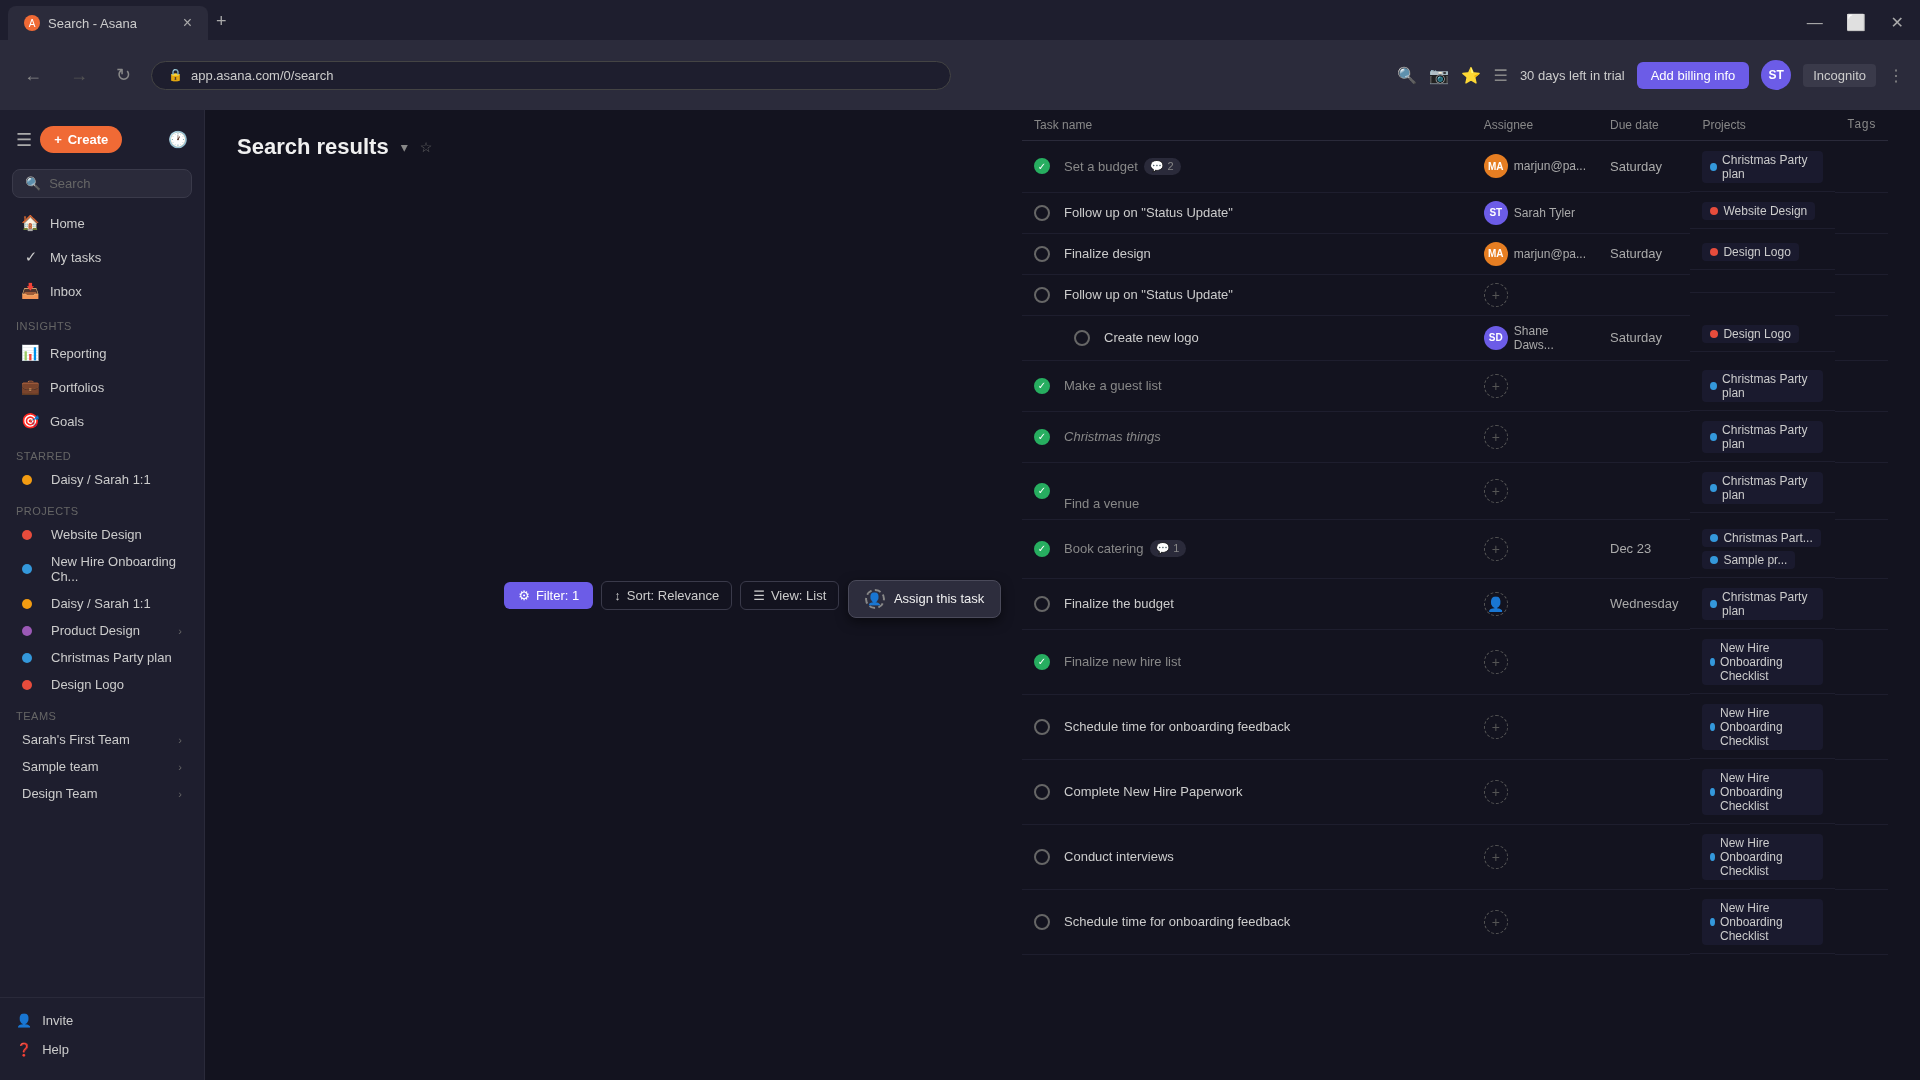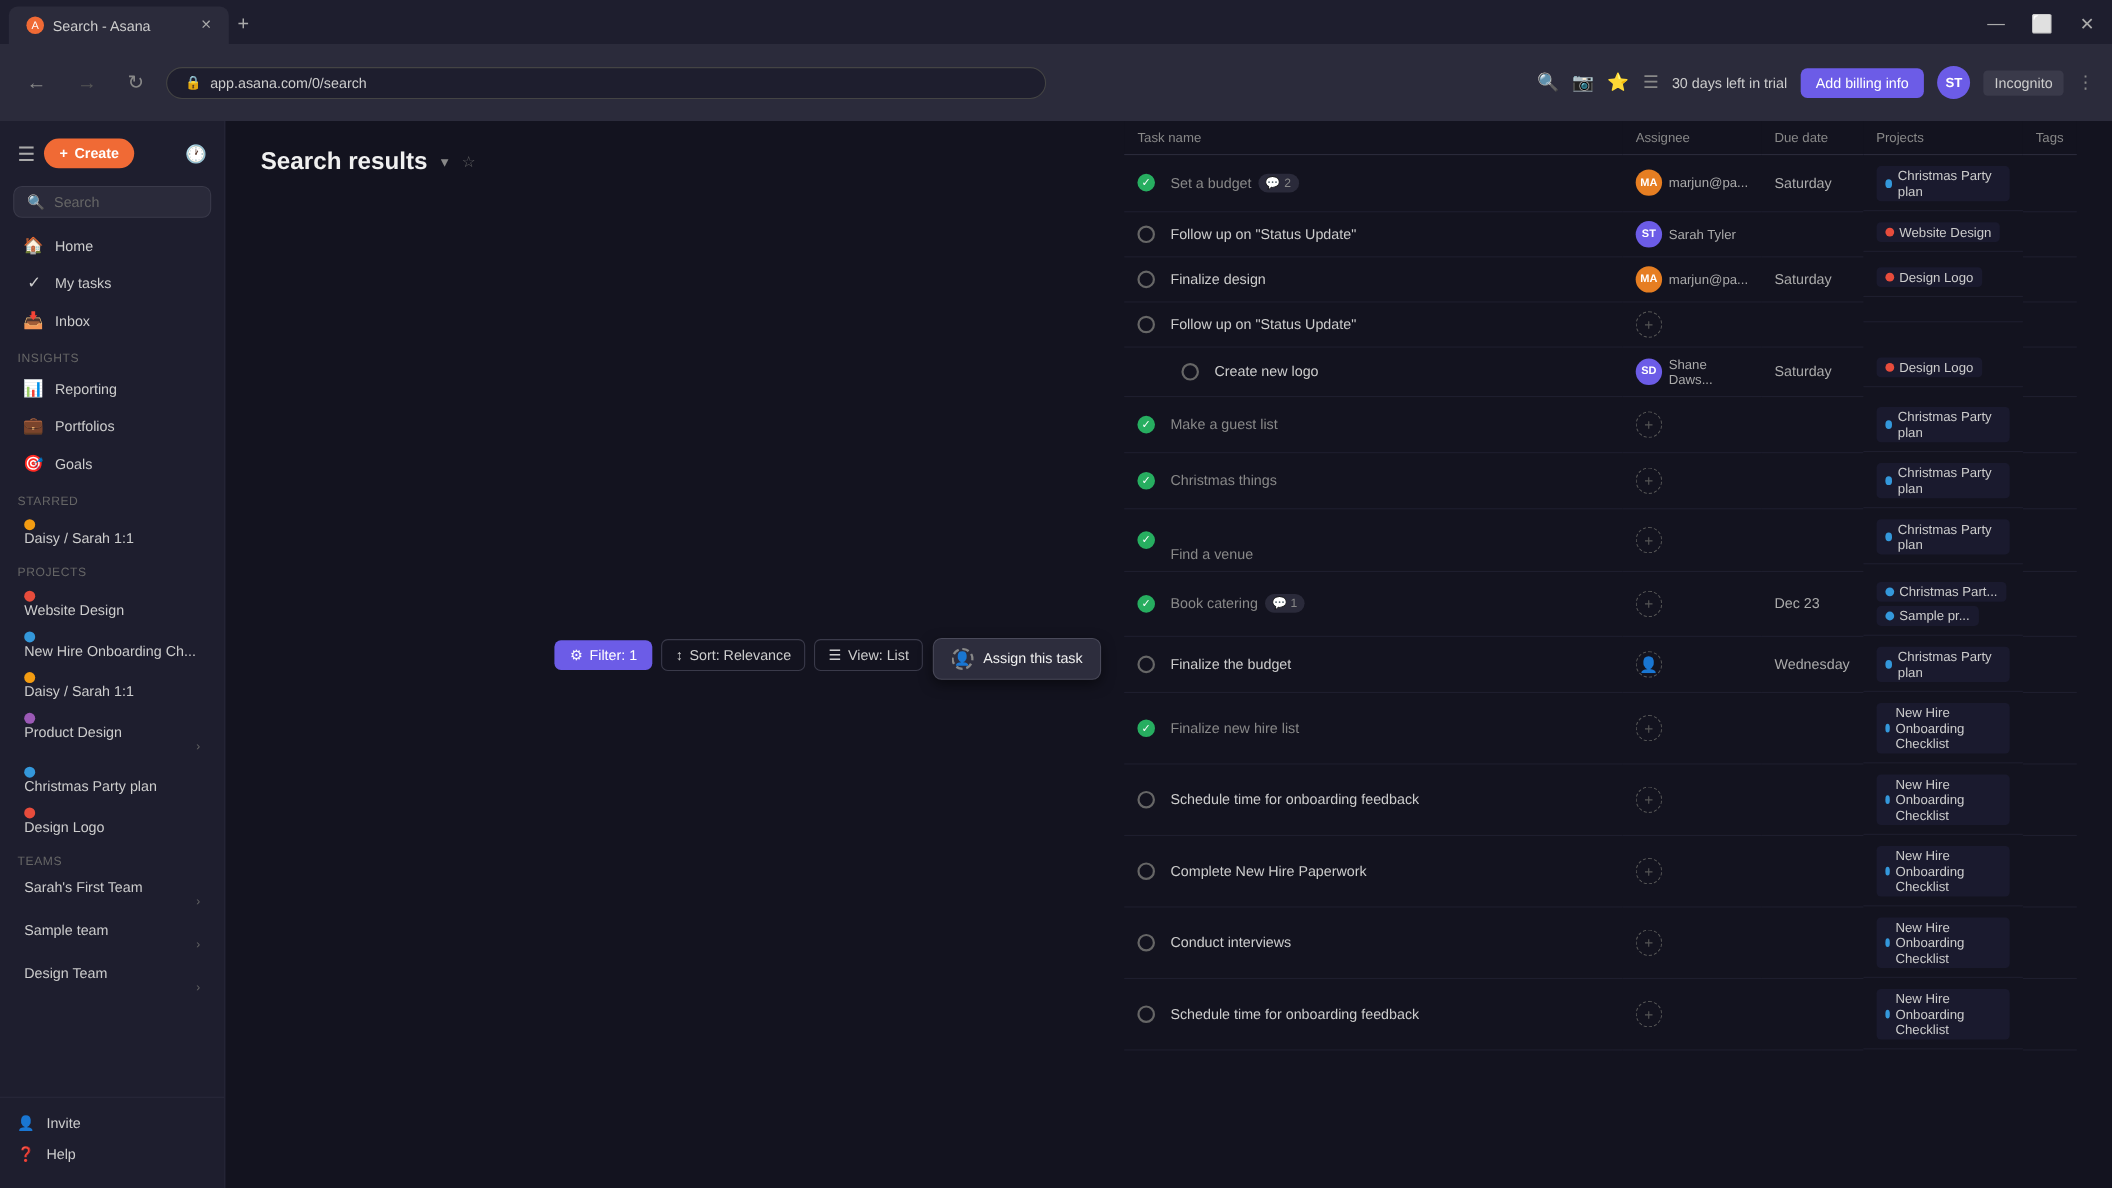--- a/index.html
+++ b/index.html
@@ -31,21 +31,21 @@
     .sidebar { width: 205px; background: #1e1e2e; display: flex; flex-direction: column; padding: 8px 0; flex-shrink: 0; border-right: 1px solid #2a2a3a; }
     .sidebar-top { padding: 8px 16px; display: flex; align-items: center; gap: 8px; }
     .hamburger { background: none; border: none; color: #aaa; font-size: 18px; cursor: pointer; }
     .create-btn { background: #f06a35; color: white; border: none; border-radius: 20px; padding: 6px 14px; font-size: 13px; font-weight: 600; cursor: pointer; display: flex; align-items: center; gap: 6px; }
     .recent-btn { background: none; border: none; color: #aaa; font-size: 16px; cursor: pointer; margin-left: auto; }
     .search-bar { margin: 8px 12px; background: #2a2a3a; border: 1px solid #3a3a4a; border-radius: 8px; padding: 6px 12px; display: flex; align-items: center; gap: 8px; color: #888; font-size: 13px; cursor: text; }
     .sidebar-item { display: flex; align-items: center; gap: 10px; padding: 7px 16px; font-size: 13px; color: #ccc; cursor: pointer; border-radius: 6px; margin: 1px 6px; }
     .sidebar-item .si-icon { width: 18px; height: 18px; display: flex; align-items: center; justify-content: center; font-size: 15px; }
     .sidebar-section-label { font-size: 11px; color: #666; padding: 12px 16px 4px; font-weight: 400; text-transform: uppercase; letter-spacing: 0.5px; }
     .dot { width: 10px; height: 10px; border-radius: 50%; flex-shrink: 0; }
-    .project-row { display: flex; gap: 0; padding: 5px 16px; font-size: 13px; color: #ccc; cursor: pointer; margin: 1px 6px; border-radius: 6px; flex-direction: column; }
+    .project-row { display: flex; align-items: center; gap: 19px; padding: 5px 16px; font-size: 13px; color: #ccc; cursor: pointer; margin: 1px 6px; border-radius: 6px; }
     .project-arrow { margin-left: auto; font-size: 11px; color: #666; }
     .sidebar-footer { margin-top: auto; border-top: 1px solid #2a2a3a; padding: 8px 0; }
     .footer-item { display: flex; align-items: center; gap: 10px; padding: 7px 16px; font-size: 13px; color: #ccc; cursor: pointer; }
 
     
     .main { flex: 1; background: #13131f; display: flex; overflow: hidden; }
     .main-header { padding: 24px 32px 0; }
     .page-title-row { display: flex; align-items: center; gap: 12px; margin-bottom: 16px; }
     .page-title { font-size: 22px; font-weight: 700; color: #f0f0f0; }
     .title-dropdown { background: none; border: none; color: #888; cursor: pointer; font-size: 14px; }
@@ -249,21 +249,21 @@
     </div>
 
     <div class="table-container">
       <table class="table">
         <thead>
           <tr>
             <th style="width:55%;">Task name</th>
             <th style="width:13%;">Assignee</th>
             <th style="width:10%;">Due date</th>
             <th style="width:17%;">Projects</th>
-            <th style="width:5%;">Tags</th>
+            <th style="width:5%;font-family:Liberation Mono, monospace;">Tags</th>
           </tr>
         </thead>
         <tbody id="tasks-tbody">
         <tr>
               <td>
                 <div style="display: flex; align-items: center; gap: 6px;">
                   <span class="task-check green">✓</span>
                   <span style="color: rgb(136, 136, 136); cursor: pointer;">Set a budget</span>
                   <span class="comment-badge">💬 2</span>
                 </div>
@@ -360,21 +360,21 @@
               <td style="color: rgb(170, 170, 170); font-size: 13px;"></td>
               <td style="display: flex; gap: 4px; flex-wrap: wrap; align-items: center; padding-top: 10px;">
                 <span class="project-tag"><span style="width:8px;height:8px;border-radius:50%;background:#3498db;display:inline-block;"></span> Christmas Party plan</span>
               </td>
               <td></td>
             </tr>
             <tr>
               <td>
                 <div style="display: flex; align-items: center; gap: 6px;">
                   <span class="task-check green">✓</span>
-                  <span style="color: rgb(136, 136, 136); cursor: pointer;">Christmas things</span>
+                  <span style="color: rgb(136, 136, 136); cursor: pointer; font-style: italic;">Christmas things</span>
                 </div>
               </td>
               <td><span class="assign-placeholder">+</span></td>
               <td style="color: rgb(170, 170, 170); font-size: 13px;"></td>
               <td style="display: flex; gap: 4px; flex-wrap: wrap; align-items: center; padding-top: 10px;">
                 <span class="project-tag"><span style="width:8px;height:8px;border-radius:50%;background:#3498db;display:inline-block;"></span> Christmas Party plan</span>
               </td>
               <td></td>
             </tr>
             <tr>

